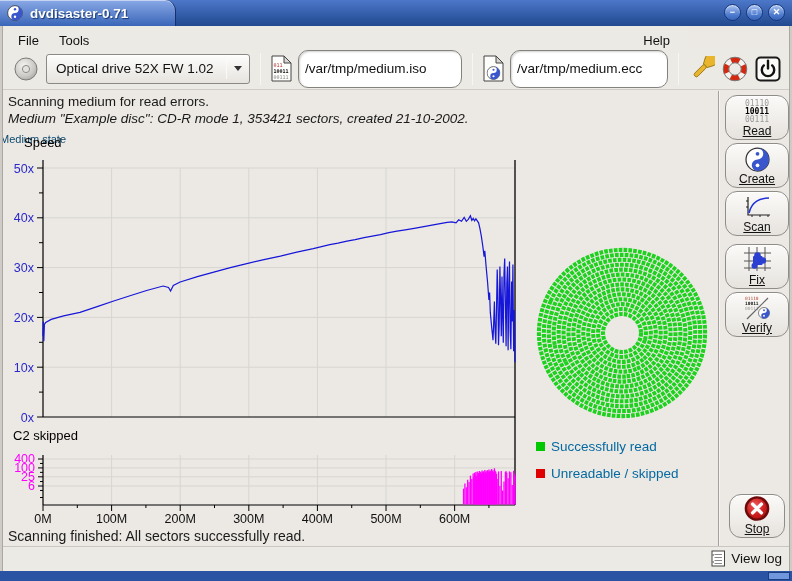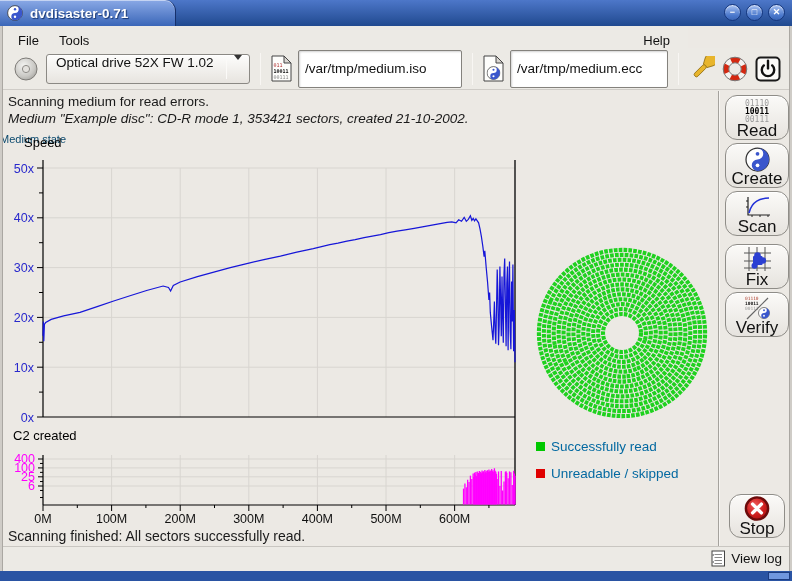--- a/index.html
+++ b/index.html
@@ -28,28 +28,28 @@
   
   .menubar { position:absolute; left:0; top:26px; width:688px; height:22px;
     background:#eceae5; border-bottom:1px solid #d6d3ce; display:flex; align-items:center; padding:14px 8px; }
   .menu-item { font-size:13px; color:#111; padding:2px 10px; }
   .menu-right { margin-left:auto; }
   
   .toolbar { position:absolute; left:0; top:48px; width:792px; height:42px;
     background:#eceae5; border-bottom:1px solid #cfccc7;
     display:flex; align-items:center; padding-left:13px; }
   .tb-sep { width:1px; height:32px; background:#b3b0ab; border-right:1px solid #f8f6f3; margin:0 10px; }
-  .combo { width:204px; height:30px; margin-left:7px; display:flex; 
+  .combo { width:204px; height:30px; margin-left:7px; display:flex; align-items:center;
     background:linear-gradient(180deg,#fdfdfc,#e7e4df); border:1px solid #8b8984; border-radius:3px;
     box-shadow:inset 0 1px 0 #fff; }
   .combo-label { flex:1; font-size:13.5px; color:#111; padding-left:9px; white-space:nowrap; overflow:hidden; }
   .combo-div { width:1px; align-self:stretch; margin:4px 0; background:#a6a39e; border-right:1px solid #fbfaf8; }
   .combo-arrow { width:22px; display:flex; justify-content:center; }
   .combo-arrow i { width:0; height:0; border-left:4px solid transparent; border-right:4px solid transparent; border-top:5px solid #333; }
-  .text-input { height:38px; background:#fff; border:1px solid #84827d; border-radius:2px;
+  .text-input { height:38px; background:#fff; border:1px solid #84827d; border-radius:10px;
     font-family:"Liberation Sans",sans-serif; font-size:13.5px; color:#111; padding:0 6px;
     box-shadow:inset 1px 1px 2px rgba(0,0,0,.18); }
   #iso-input { width:164px; margin-left:6px; }
   #ecc-input { width:158px; margin-left:6px; }
   .tb-icon { display:flex; align-items:center; justify-content:center; }
   .tb-btn { margin-right:7px; }
   
   .statusarea { position:absolute; left:0; top:90px; width:716px; height:43px; padding:4px 0 0 8px; }
   .status-line1 { font-size:13.5px; color:#1a1a1a; }
   .status-line2 { font-size:13.5px; color:#1a1a1a; font-style:italic; margin-top:2px; }
@@ -68,21 +68,21 @@
   
   .v-sep { position:absolute; left:718px; top:91px; width:0; height:455px;
     border-left:1px solid #a5a29d; border-right:1px solid #f6f4f1; }
   .sidebar { position:absolute; left:722px; top:92px; width:70px; height:454px;
     display:flex; flex-direction:column; align-items:center; padding-bottom:8px; }
   .side-btn { width:64px; height:45px; margin-top:3px;
     background:linear-gradient(180deg,#fbfaf8,#e6e3de); border:1px solid #8f8d88; border-radius:12px;
     box-shadow:inset 0 1px 0 #fff; display:flex; flex-direction:column; align-items:center; justify-content:flex-end;
     padding-bottom:1px; cursor:default; }
   .side-btn.group-gap { margin-top:8px; }
-  .side-btn-label { font-size:17px; color:#111; line-height:14px; }
+  .side-btn-label { font-size:12px; color:#111; line-height:14px;text-decoration:underline; }
   .binary-icon { font-family:"DejaVu Sans Mono",monospace; font-size:8px; line-height:8px; text-align:center; }
   .binary-icon .b-grey { color:#9a9a9a; }
   .binary-icon .b-black { color:#000; font-weight:bold; }
   #stop-button { width:56px; height:44px; margin-top:auto; }
   
   .footer-status { position:absolute; left:0; top:525px; width:716px; height:21px; padding:3px 0 0 8px;
     font-size:14px; color:#1a1a1a; }
   .footer-bar { position:absolute; left:0; top:546px; width:792px; height:40px;
     border-top:1px solid #c9c6c1; background:#eceae5; }
   .view-log { position:absolute; right:10px; top:3px; display:flex; align-items:center; gap:5px; cursor:default; }
@@ -337,21 +337,21 @@
         <line x1="506.7674418604651" x2="506.7674418604651" y1="371.5" y2="339.63426819251924" stroke="#ff00ff" stroke-width="1.3"></line>
         <line x1="508.13953488372096" x2="508.13953488372096" y1="371.5" y2="345.261394569851" stroke="#ff00ff" stroke-width="1.3"></line>
         <line x1="509.51162790697674" x2="509.51162790697674" y1="371.5" y2="338.41790420094645" stroke="#ff00ff" stroke-width="1.3"></line>
         <line x1="510.8837209302326" x2="510.8837209302326" y1="371.5" y2="339.37188244150485" stroke="#ff00ff" stroke-width="1.3"></line>
         <line x1="512.2558139534883" x2="512.2558139534883" y1="371.5" y2="352.00918751346694" stroke="#ff00ff" stroke-width="1.3"></line>
         <line x1="513.6279069767443" x2="513.6279069767443" y1="371.5" y2="337.7851748907164" stroke="#ff00ff" stroke-width="1.3"></line>
         <line x1="514.3139534883721" x2="514.3139534883721" y1="371.5" y2="340.492549007789" stroke="#ff00ff" stroke-width="1.3"></line>
         <line x1="515" x2="515" y1="371.5" y2="342.65524393582695" stroke="#ff00ff" stroke-width="1.3"></line>
       </svg>
     <div class="chart-title" id="speed-title">Speed</div>
-    <div class="chart-title" id="c2-title">C2 created</div>
+    <div class="chart-title" id="c2-title">C2 skipped</div>
     <div id="medium-title">Medium state</div>
     <svg id="disc-svg" width="176" height="176">
         <circle cx="88" cy="88" r="19" fill="none" stroke="#1fd11f" stroke-width="4.1" stroke-dasharray="3.63 1.15" transform="rotate(0 88 88)"></circle>
         <circle cx="88" cy="88" r="23.93" fill="none" stroke="#1fd11f" stroke-width="4.1" stroke-dasharray="3.69 1.16" transform="rotate(17 88 88)"></circle>
         <circle cx="88" cy="88" r="28.86" fill="none" stroke="#1fd11f" stroke-width="4.1" stroke-dasharray="3.72 1.18" transform="rotate(34 88 88)"></circle>
         <circle cx="88" cy="88" r="33.79" fill="none" stroke="#1fd11f" stroke-width="4.1" stroke-dasharray="3.67 1.16" transform="rotate(51 88 88)"></circle>
         <circle cx="88" cy="88" r="38.72" fill="none" stroke="#1fd11f" stroke-width="4.1" stroke-dasharray="3.70 1.17" transform="rotate(68 88 88)"></circle>
         <circle cx="88" cy="88" r="43.65" fill="none" stroke="#1fd11f" stroke-width="4.1" stroke-dasharray="3.66 1.15" transform="rotate(85 88 88)"></circle>
         <circle cx="88" cy="88" r="48.58" fill="none" stroke="#1fd11f" stroke-width="4.1" stroke-dasharray="3.68 1.16" transform="rotate(102 88 88)"></circle>
         <circle cx="88" cy="88" r="53.51" fill="none" stroke="#1fd11f" stroke-width="4.1" stroke-dasharray="3.70 1.17" transform="rotate(119 88 88)"></circle>

